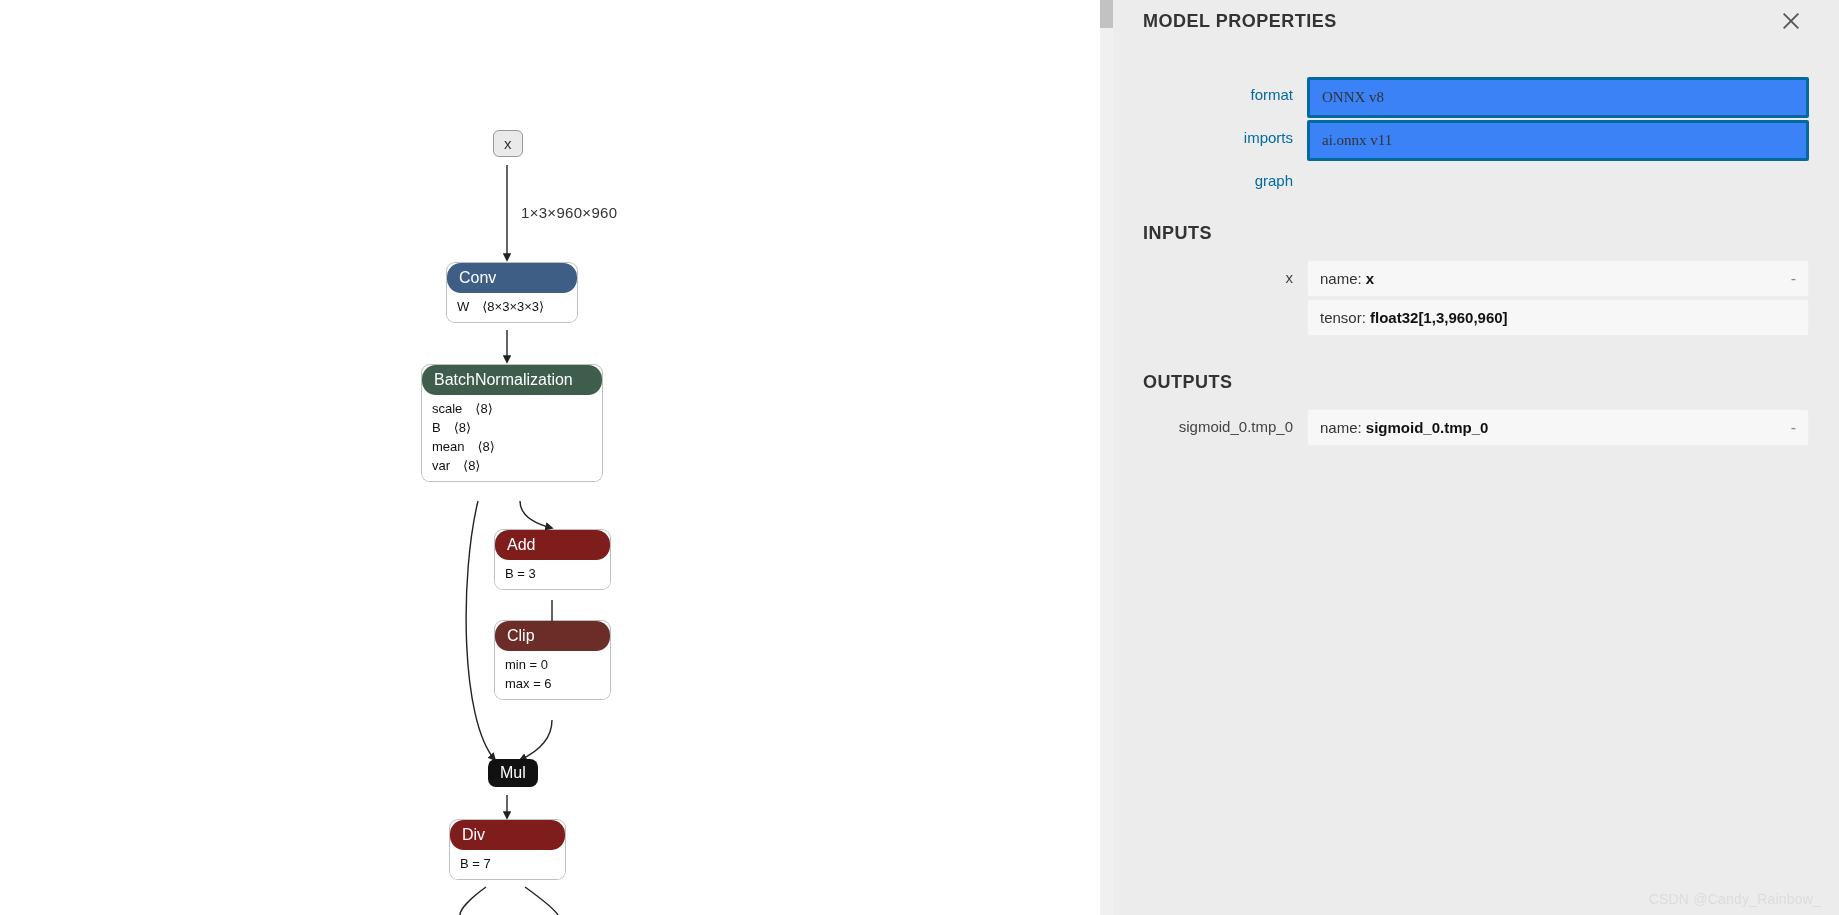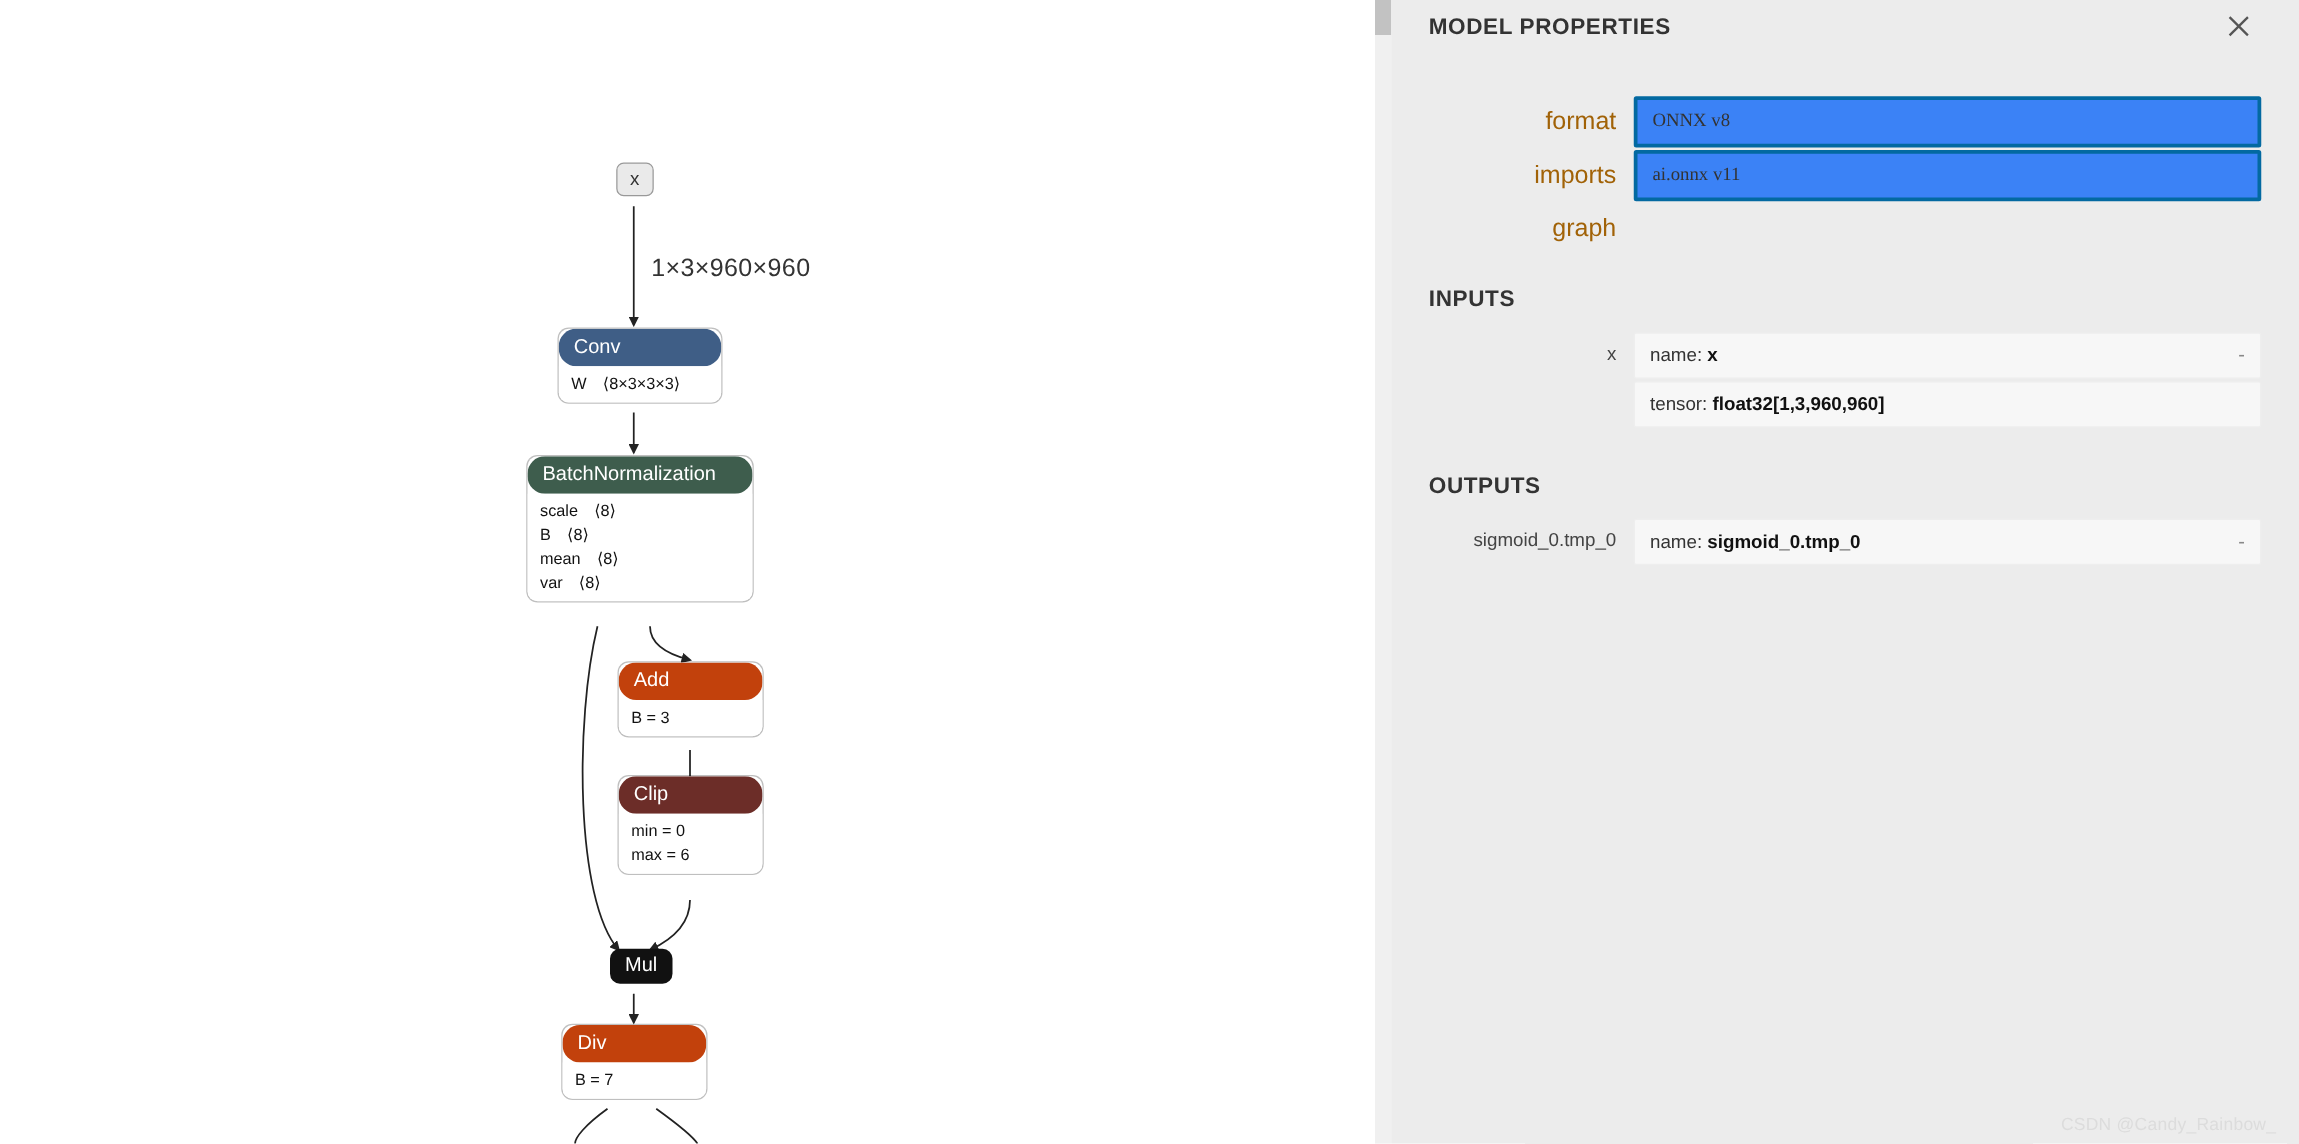--- a/index.html
+++ b/index.html
@@ -76,22 +76,22 @@
   .close-btn svg { width: 22px; height: 22px; stroke: #555; stroke-width: 2; }
   .prop-row {
     display: flex;
     align-items: stretch;
     margin-bottom: 2px;
   }
   .prop-label {
     width: 150px;
     text-align: right;
     padding: 9px 14px 0 0;
-    font-size: 20px;
-    color: #a16207;
+    font-size: 15px;
+    color: #0369a1;
   }
   .prop-value {
     flex: 1;
     background: #3b82f6;
     border-radius: 2px;
     padding: 9px 12px;
     font-size: 15px;
     color: #333;
     border: 3px solid #0369a1;
     font-family: Liberation Serif, serif;
@@ -149,21 +149,21 @@
   }
   .node-body {
     background: #fff;
     padding: 4px 10px 6px 10px;
     font-size: 13px;
     color: #111;
   }
   .node-body .row { padding: 2px 0; }
   .hdr-conv   { background: #3f5e86; }
   .hdr-bn     { background: #3e5d4d; }
-  .hdr-black  { background: #c2410c; }
+  .hdr-black  { background: #7f1d1d; }
   .hdr-clip   { background: #6c2d28; }
 
   .mini-node {
     position: absolute;
     border-radius: 6px;
     border: 1px solid #999;
     background: #eaeaea;
     color: #333;
     font-size: 15px;
     padding: 4px 10px;
@@ -171,21 +171,21 @@
   .mini-black {
     position: absolute;
     border-radius: 8px;
     background: #111;
     color: #fff;
     font-size: 16px;
     padding: 5px 12px;
   }
   .edge-label {
     position: absolute;
-    font-size: 20px;
+    font-size: 15px;
     color: #333;
     font-family: "Segoe UI", Arial, sans-serif;
     letter-spacing: 0.3px;
   }
   svg.edges {
     position: absolute;
     left: 0;
     top: 0;
     pointer-events: none;
   }

